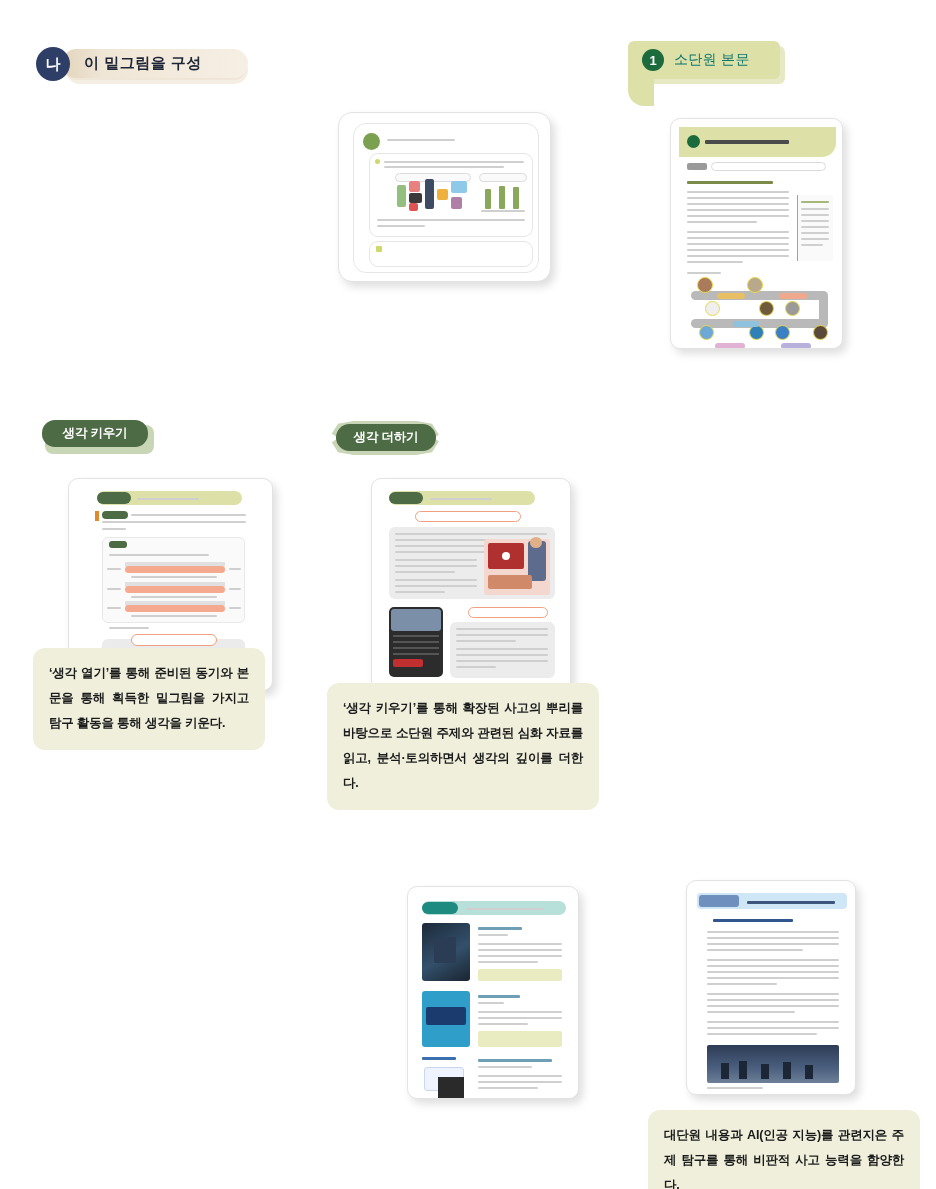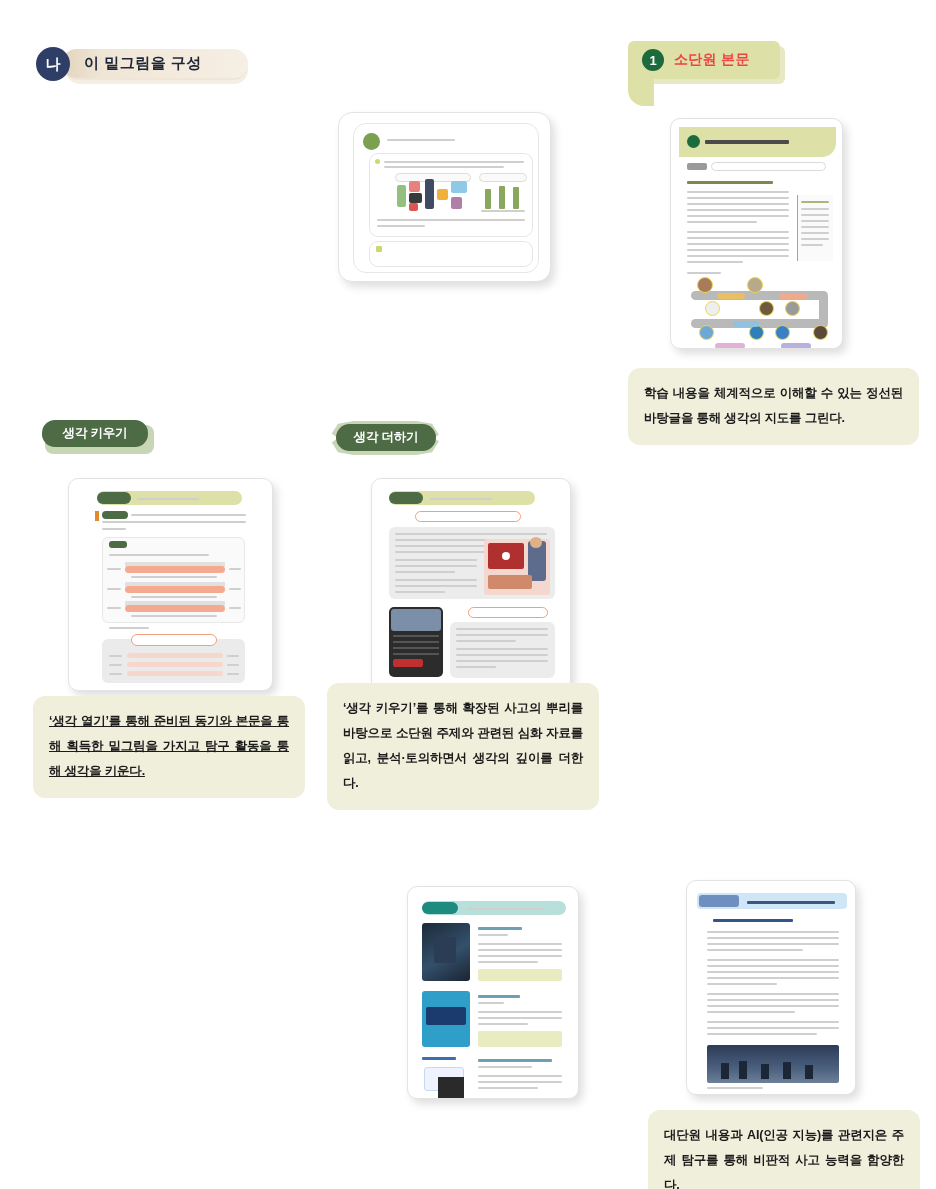--- a/index.html
+++ b/index.html
@@ -83,21 +83,21 @@
   }
   #badge-subunit .num {
     position:absolute; left:14px; top:8px; width:22px; height:22px;
     border-radius:50%; background:#1c6b3c; color:#fff;
     font-size:13px; font-weight:bold;
     display:flex; align-items:center; justify-content:center; z-index:4;
   }
   #badge-subunit .btext {
     position:absolute; left:46px; top:8px; height:22px; z-index:4;
     display:flex; align-items:center;
-    font-size:14px; font-weight:bold; color:#ef4444; letter-spacing:.3px;
+    font-size:14px; font-weight:normal; color:#0f766e; letter-spacing:.3px;
   }
 
   
   #badge-grow { left: 42px; top: 420px; width: 112px; height: 34px; }
   #badge-grow .plate {
     position:absolute; left:3px; top:5px; width:109px; height:29px;
     background:#c9d6b6; border-radius:8px;
   }
   #badge-grow .pill {
     position:absolute; left:0; top:0; width:106px; height:27px;
@@ -165,21 +165,21 @@
     padding: 13px 16px 14px 16px;
     font-size: 12.5px;
     line-height: 25px;
     color: #1b1b1b;
     letter-spacing: -.2px;
     text-align: justify;
     font-weight: bold;
   }
   #caption-thinking-open { left: 318px; top: 308px; width: 281px; }
   #caption-subunit      { left: 628px; top: 368px; width: 291px; }
-  #caption-grow         { left: 33px;  top: 696px; width: 272px; text-decoration: underline; }
+  #caption-grow         { left: 33px;  top: 648px; width: 232px; }
   #caption-add          { left: 327px; top: 683px; width: 272px; }
   #caption-expand       { left: 358px; top: 1110px; width: 245px; }
   #caption-unit-topic   { left: 648px; top: 1110px; width: 272px; }
 
   
   .thumb {
     position: absolute;
     background: #ffffff;
     border: 1px solid #e3e3e3;
     border-radius: 10px;
@@ -341,21 +341,20 @@
     <div class="tl-node" style="left:78px;top:206px;width:15px;height:15px;background:#2f7fb8;"></div>
     <div class="tl-node" style="left:104px;top:206px;width:15px;height:15px;background:#3b7fc4;"></div>
     <div class="tl-node" style="left:142px;top:206px;width:15px;height:15px;background:#5b4a3c;"></div>
     <div class="tl-chip" style="left:46px;top:174px;width:28px;height:6px;background:#e8bf63;"></div>
     <div class="tl-chip" style="left:108px;top:174px;width:28px;height:6px;background:#f0a98c;"></div>
     <div class="tl-chip" style="left:62px;top:202px;width:26px;height:6px;background:#8fc2de;"></div>
     <div class="tl-chip" style="left:44px;top:224px;width:30px;height:6px;background:#e2b2d4;"></div>
     <div class="tl-chip" style="left:110px;top:224px;width:30px;height:6px;background:#b8b0dd;"></div>
   </div>
 
-  <div class="caption" id="caption-subunit">학습 내용을 체계적으로 이해할 수 있는 정선된 바탕글을 통해 생각의 지도를 그린다.</div>
 
   <div class="badge-wrap" id="badge-grow">
     <div class="plate"></div>
     <div class="pill">생각 키우기</div>
   </div>
 
   <div class="thumb" id="thumb-grow">
     <div class="mp" style="left:28px;top:12px;width:145px;height:14px;background:#dde1a8;border-radius:7px;"></div>
     <div class="mp" style="left:28px;top:13px;width:34px;height:12px;background:#4d6b44;border-radius:6px;"></div>
     <div class="mp gline thin" style="left:68px;top:19px;width:62px;"></div>

